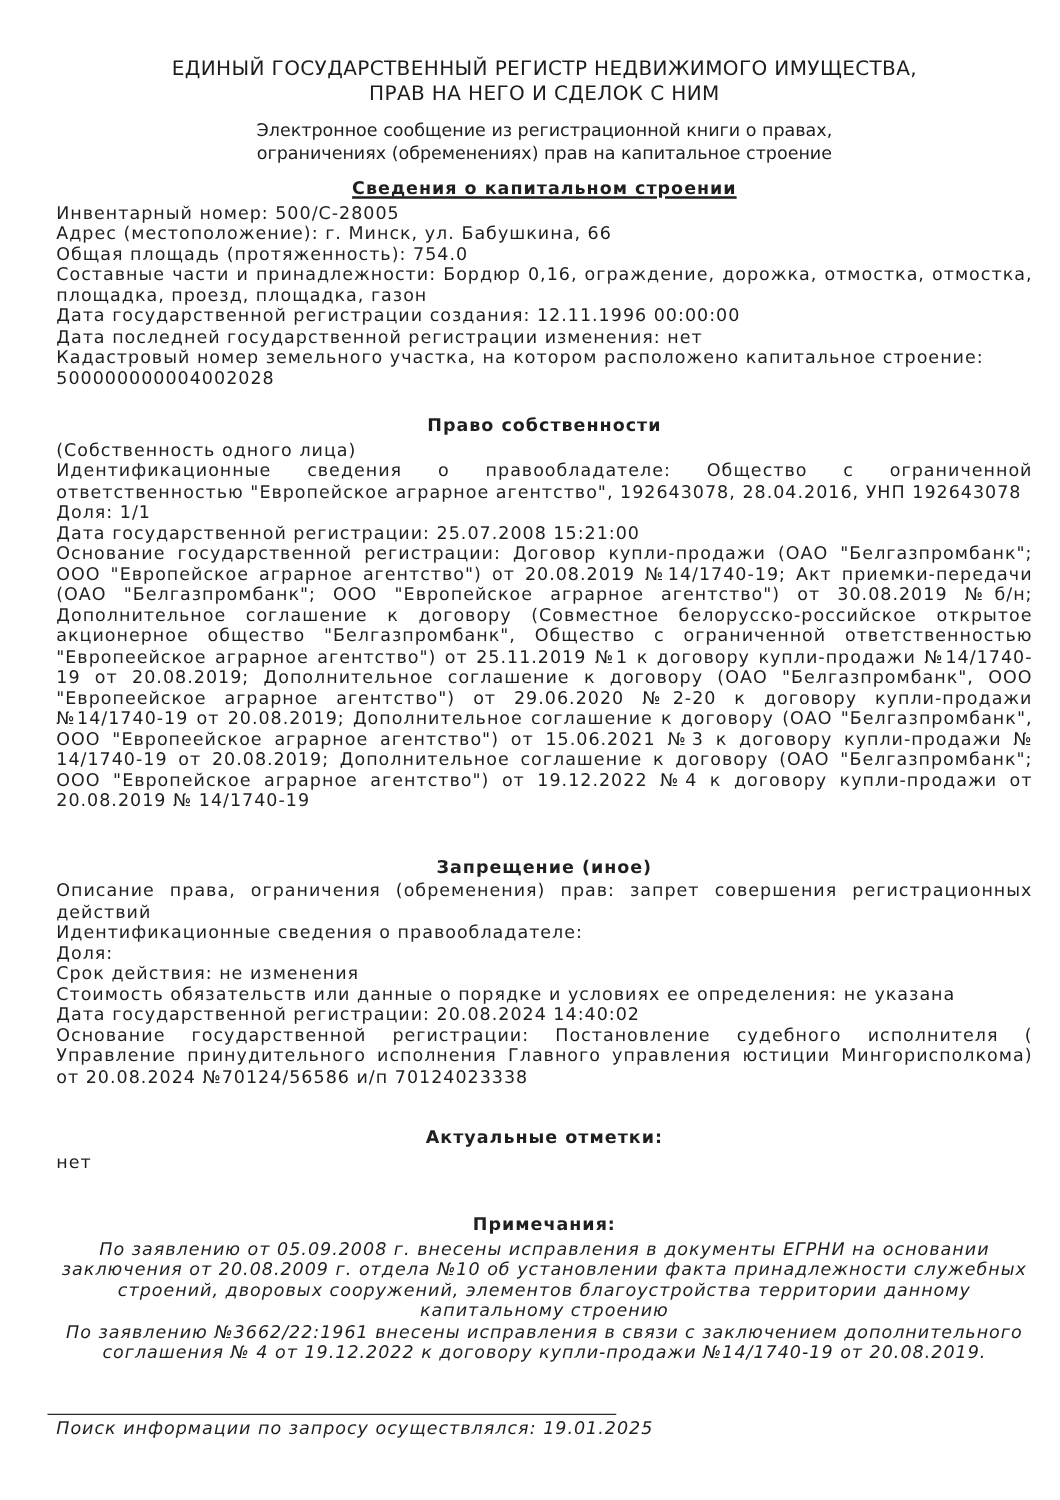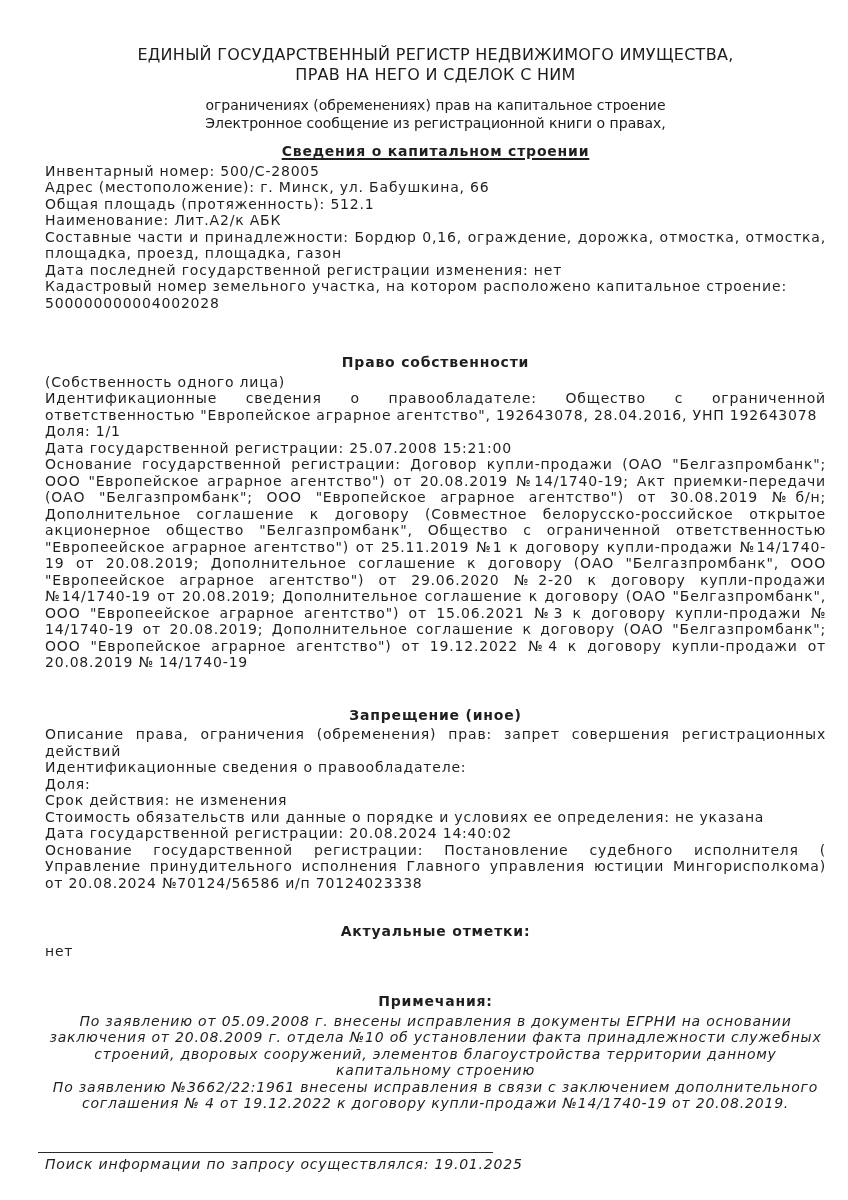--- a/index.html
+++ b/index.html
@@ -43,21 +43,21 @@
     text-align: center;
   }
   .sec-heading.underlined {
     text-decoration: underline;
     text-decoration-thickness: 2px;
     text-underline-offset: 2px;
   }
   .v { }
   .block { display: block; }
   .sec-building    { margin-top: 11px; }
-  .sec-ownership   { margin-top: 43px; }
+  .sec-ownership   { margin-top: 22px; }
   .sec-restriction { margin-top: 36px; }
   .sec-marks       { margin-top: 32px; }
   .sec-notes       { margin-top: 34px; }
   .sec-notes p {
     text-align: center;
     font-style: italic;
   }
   .footer { margin-top: 40px; }
   .sig-line {
     width: 455px;
@@ -76,31 +76,31 @@
 <body>
 
 <div class="page">
 
   <div class="doc-title">
     <div>ЕДИНЫЙ ГОСУДАРСТВЕННЫЙ РЕГИСТР НЕДВИЖИМОГО ИМУЩЕСТВА,</div>
     <div>ПРАВ НА НЕГО И СДЕЛОК С НИМ</div>
   </div>
 
   <div class="doc-subtitle">
+    <div>Электронное сообщение из регистрационной книги о правах,</div>
     <div>ограничениях (обременениях) прав на капитальное строение</div>
-    <div>Электронное сообщение из регистрационной книги о правах,</div>
   </div>
 
   <div class="section sec-building">
     <div class="sec-heading underlined">Сведения о капитальном строении</div>
     <p><span>Инвентарный номер:</span> <span class="v">500/С-28005</span></p>
     <p><span>Адрес (местоположение):</span> <span class="v">г. Минск, ул. Бабушкина, 66</span></p>
-    <p><span>Общая площадь (протяженность):</span> <span class="v">512.1</span></p>
-    <p><span>Наименование:</span> <span class="v">Лит.А2/к АБК</span></p>
+    <p><span>Общая площадь (протяженность):</span> <span class="v">754.0</span></p>
     <p><span>Составные части и принадлежности:</span> <span class="v">Бордюр 0,16, ограждение, дорожка, отмостка, отмостка, площадка, проезд, площадка, газон</span></p>
+    <p><span>Дата государственной регистрации создания:</span> <span class="v">12.11.1996 00:00:00</span></p>
     <p><span>Дата последней государственной регистрации изменения:</span> <span class="v">нет</span></p>
     <p><span>Кадастровый номер земельного участка, на котором расположено капитальное строение:</span> <span class="v block">500000000004002028</span></p>
   </div>
 
   <div class="section sec-ownership">
     <div class="sec-heading">Право собственности</div>
     <p>(Собственность одного лица)</p>
     <p><span>Идентификационные сведения о правообладателе:</span> <span class="v">Общество с ограниченной ответственностью "Европейское аграрное агентство", 192643078, 28.04.2016, УНП 192643078</span></p>
     <p><span>Доля:</span> <span class="v">1/1</span></p>
     <p><span>Дата государственной регистрации:</span> <span class="v">25.07.2008 15:21:00</span></p>

